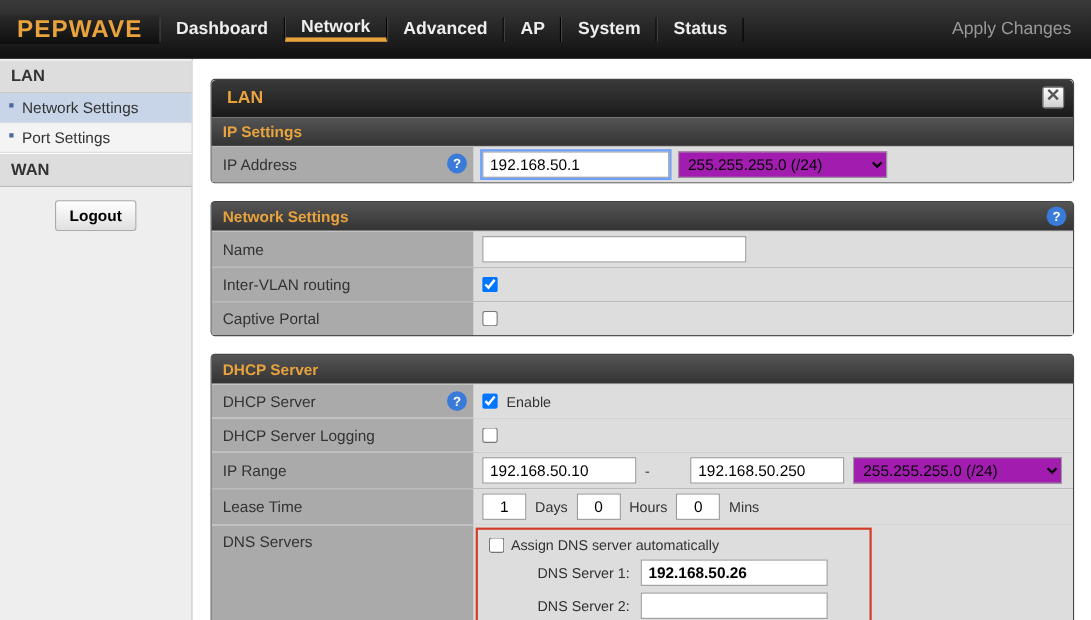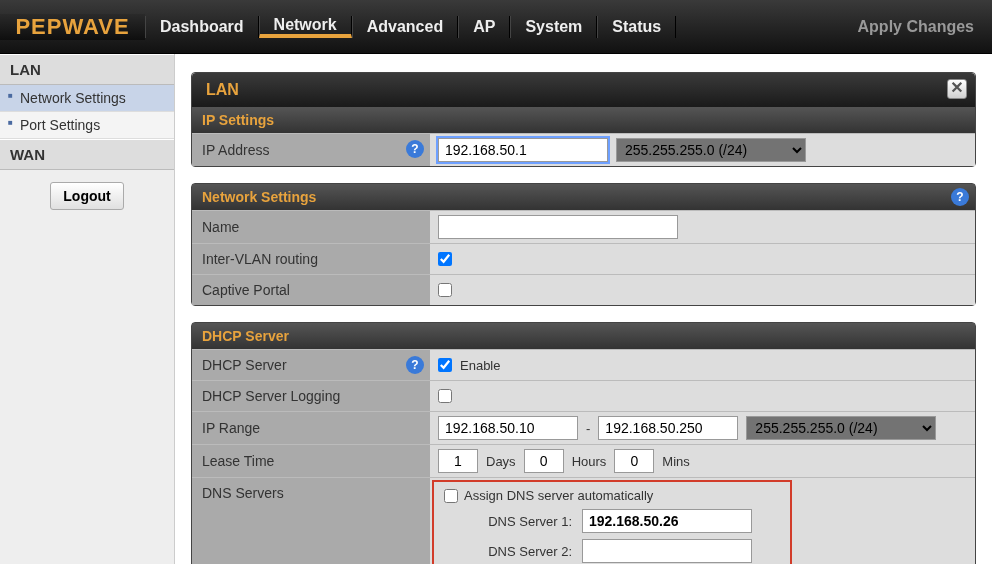--- a/index.html
+++ b/index.html
@@ -45,21 +45,21 @@
 }
 .topnav-item.active {
   border-bottom: 4px solid #e8a33d;
   padding-bottom: 0;
 }
 .apply {
   display: flex;
   align-items: center;
   padding: 0 18px;
   color: #999;
-  font-weight: bold;
+  font-weight: normal;
   font-size: 16px;
   cursor: pointer;
 }
 .main { display: flex; height: calc(100% - 54px); }
 .sidebar {
   width: 175px;
   background: #eee;
   border-right: 1px solid #ccc;
   display: flex;
   flex-direction: column;
@@ -180,21 +180,21 @@
   background: #fff;
 }
 input[type=text].txt.focused {
   outline: 2px solid #6ea0ff;
   outline-offset: 0;
 }
 select.sel {
   font-size: 14px;
   padding: 2px 4px;
   border: 1px solid #999;
-  background: #737373;
+  background: #a21caf;
 }
 input[type=checkbox] { width: 14px; height: 14px; margin: 0; }
 .dns-block {
   border: 2px solid #d23c2a;
   padding: 6px 10px 10px 10px;
   display: flex;
   flex-direction: column;
   gap: 6px;
   margin: -2px 0 -2px -6px;
   width: 360px;
@@ -303,21 +303,21 @@
           <input type="checkbox" style="">
         </div>
       </div>
       <div class="row">
         <div class="row-label">
             <span>IP Range</span>
           </div>
         <div class="row-value">
           <input type="text" class="txt" style="width: 140px;" value="192.168.50.10">
           <span>-</span>
-          <input type="text" class="txt" style="width: 140px;" value="192.168.50.250">
+          <input type="text" class="txt" style="width: 140px; margin-left: 29px;" value="192.168.50.250">
           <select class="sel" style="width:190px">
             <option>255.255.255.0 (/24)</option>
           </select>
         </div>
       </div>
       <div class="row">
         <div class="row-label">
             <span>Lease Time</span>
           </div>
         <div class="row-value">

